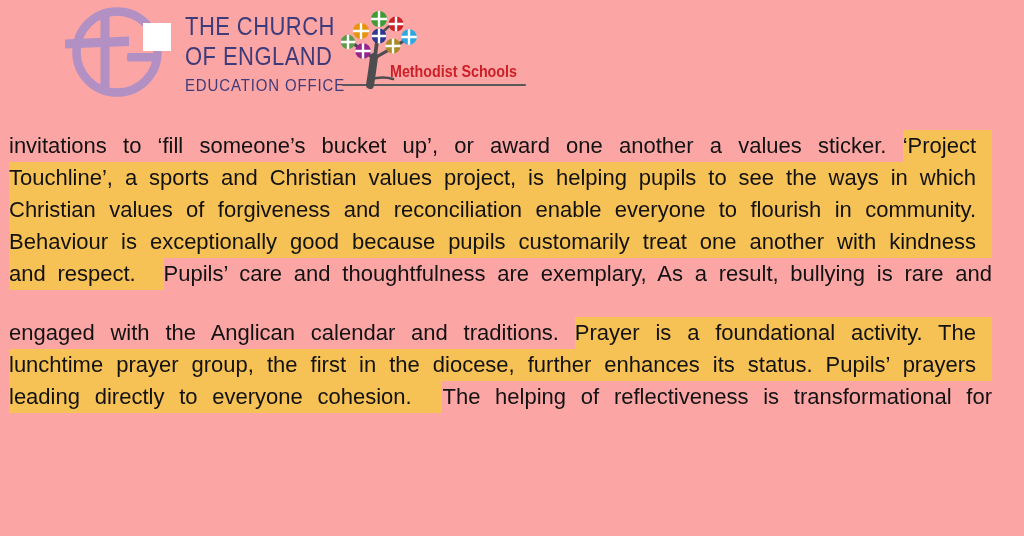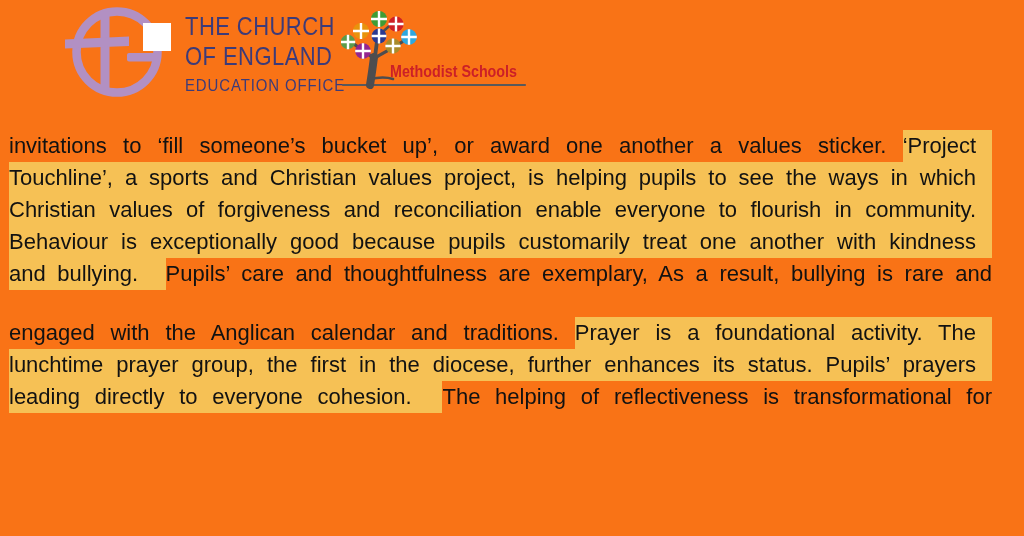--- a/index.html
+++ b/index.html
@@ -5,21 +5,21 @@
   html, body {
     margin: 0; padding: 0;
     width: 1024px; height: 536px;
     background: #ffffff;
     overflow: hidden;
     font-family: "Liberation Sans", sans-serif;
   }
   #page {
     position: relative;
     width: 1024px; height: 536px;
-    background: #f97316;
+    background: #fca5a5;
   }
 
   
   #header { position: absolute; left: 0; top: 0; width: 1024px; height: 110px; }
 
   #coe-logo { position: absolute; left: 57px; top: 5px; width: 125px; height: 95px; }
 
   #coe-text {
     position: absolute; left: 185px; top: 11px;
     color: var(--coe-text, #3D3B79);
@@ -132,21 +132,21 @@
       <text x="49" y="70" font-size="17" font-weight="bold" fill="var(--red, #CC2027)" font-family="Liberation Sans, sans-serif" textLength="127" lengthAdjust="spacingAndGlyphs">Methodist Schools</text>
     </svg>
   </div>
 
   <div id="text-block">
       <div class="para">
         <div class="line"><span>invitations to ‘fill someone’s bucket up’, or award one another a values sticker. </span><span class="hl">‘Project</span></div>
         <div class="line"><span class="hl">Touchline’, a sports and Christian values project, is helping pupils to see the ways in which</span></div>
         <div class="line"><span class="hl">Christian values of forgiveness and reconciliation enable everyone to flourish in community.</span></div>
         <div class="line"><span class="hl">Behaviour is exceptionally good because pupils customarily treat one another with kindness</span></div>
-        <div class="line"><span class="hl">and bullying. </span><span>Pupils’ care and thoughtfulness are exemplary, As a result, bullying is rare and</span></div>
+        <div class="line"><span class="hl">and respect. </span><span>Pupils’ care and thoughtfulness are exemplary, As a result, bullying is rare and</span></div>
       </div>
       <div class="para">
         <div class="line"><span>engaged with the Anglican calendar and traditions. </span><span class="hl">Prayer is a foundational activity. The</span></div>
         <div class="line"><span class="hl">lunchtime prayer group, the first in the diocese, further enhances its status. Pupils’ prayers</span></div>
         <div class="line"><span class="hl">leading directly to everyone cohesion. </span><span>The helping of reflectiveness is transformational for</span></div>
       </div>
     </div>
 
 </div>
 

